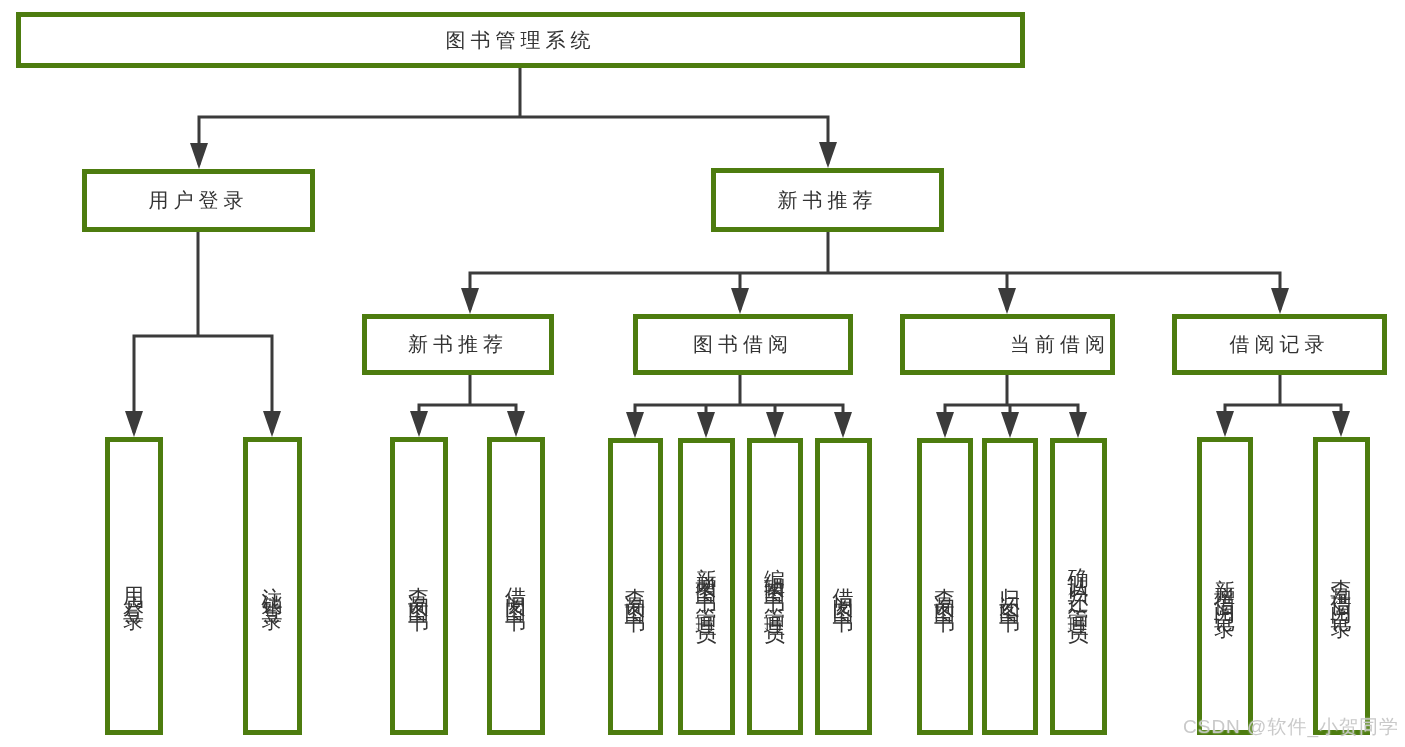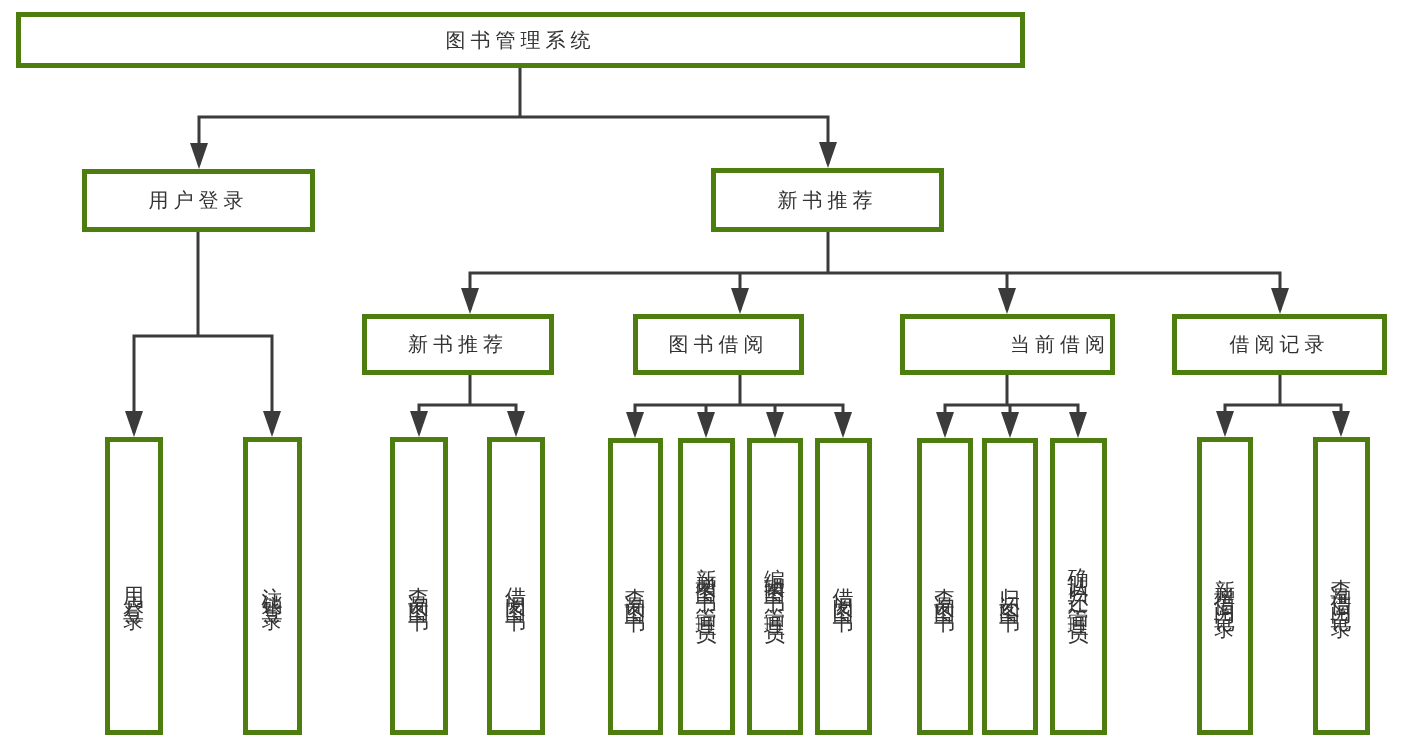--- a/index.html
+++ b/index.html
@@ -96,33 +96,34 @@
       <polygon class="arrow" points="775,438 766,412 784,412"></polygon>
       <polygon class="arrow" points="843,438 834,412 852,412"></polygon>
       <path d="M 1007 375 L 1007 405 M 945 405 L 1078 405 M 945 405 L 945 432 M 1010 405 L 1010 432 M 1078 405 L 1078 432"></path>
       <polygon class="arrow" points="945,438 936,412 954,412"></polygon>
       <polygon class="arrow" points="1010,438 1001,412 1019,412"></polygon>
       <polygon class="arrow" points="1078,438 1069,412 1087,412"></polygon>
       <path d="M 1280 375 L 1280 405 M 1225 405 L 1341 405 M 1225 405 L 1225 431 M 1341 405 L 1341 431"></path>
       <polygon class="arrow" points="1225,437 1216,411 1234,411"></polygon>
       <polygon class="arrow" points="1341,437 1332,411 1350,411"></polygon>
     </svg>
+  <div class="watermark">CSDN @软件_小贺同学</div>
 <div class="node h" style="left: 16px; top: 12px; width: 1009px; height: 56px;">
       <span>图书管理系统</span>
     </div>
     <div class="node h" style="left: 82px; top: 169px; width: 233px; height: 63px;">
       <span>用户登录</span>
     </div>
     <div class="node h" style="left: 711px; top: 168px; width: 233px; height: 64px;">
       <span>新书推荐</span>
     </div>
     <div class="node h" style="left: 362px; top: 314px; width: 192px; height: 61px;">
       <span>新书推荐</span>
     </div>
-    <div class="node h" style="left: 633px; top: 314px; width: 171px; height: 61px;">
+    <div class="node h" style="left: 633px; top: 314px; width: 220px; height: 61px;">
       <span>图书借阅</span>
     </div>
     <div class="node h" style="left: 900px; top: 314px; width: 215px; height: 61px; justify-content: flex-end;">
       <span>当前借阅</span>
     </div>
     <div class="node h" style="left: 1172px; top: 314px; width: 215px; height: 61px;">
       <span>借阅记录</span>
     </div>
     <div class="node v" style="left: 105px; top: 437px; width: 58px; height: 298px;">
       <span>用户登录</span>

